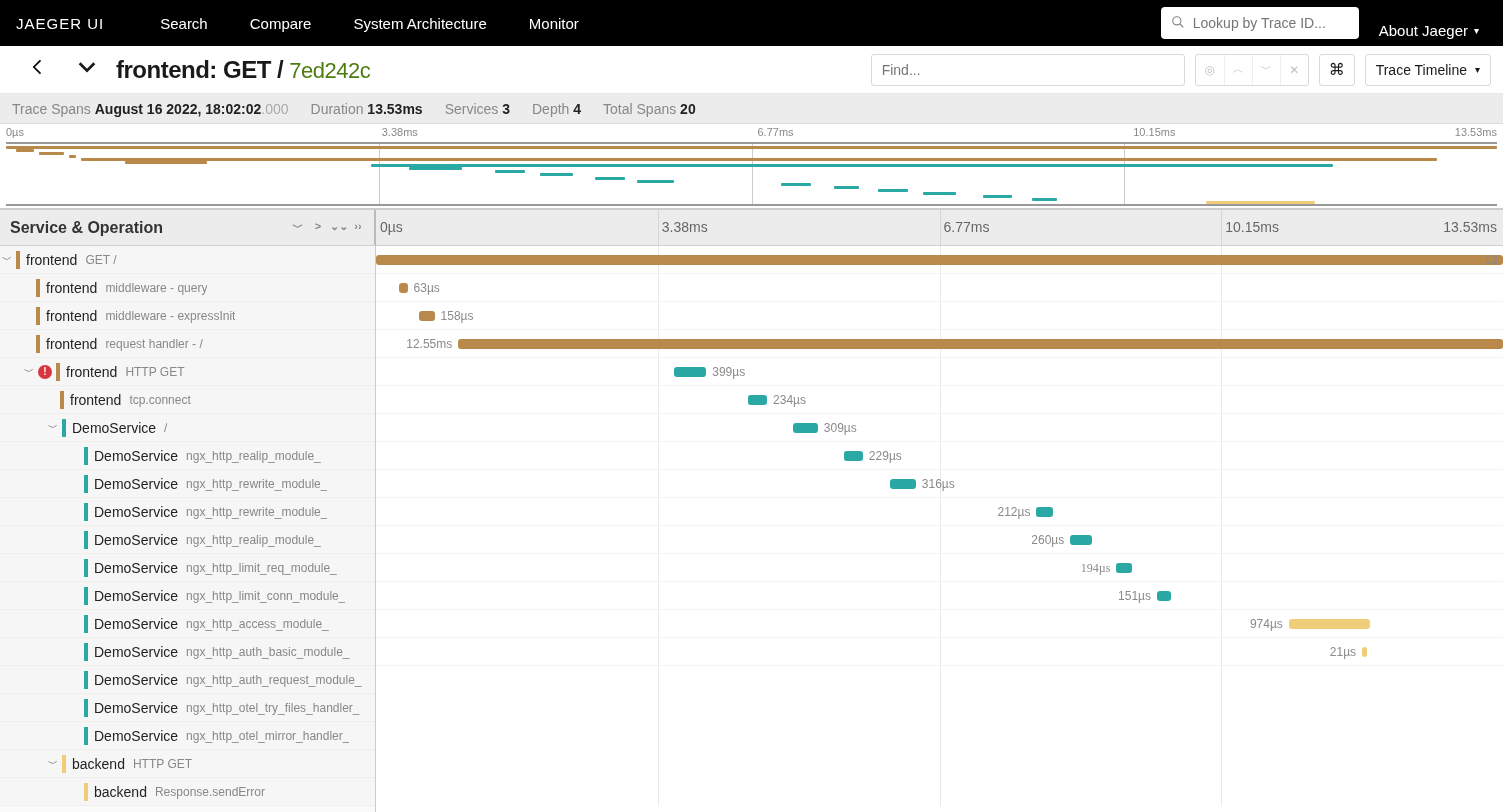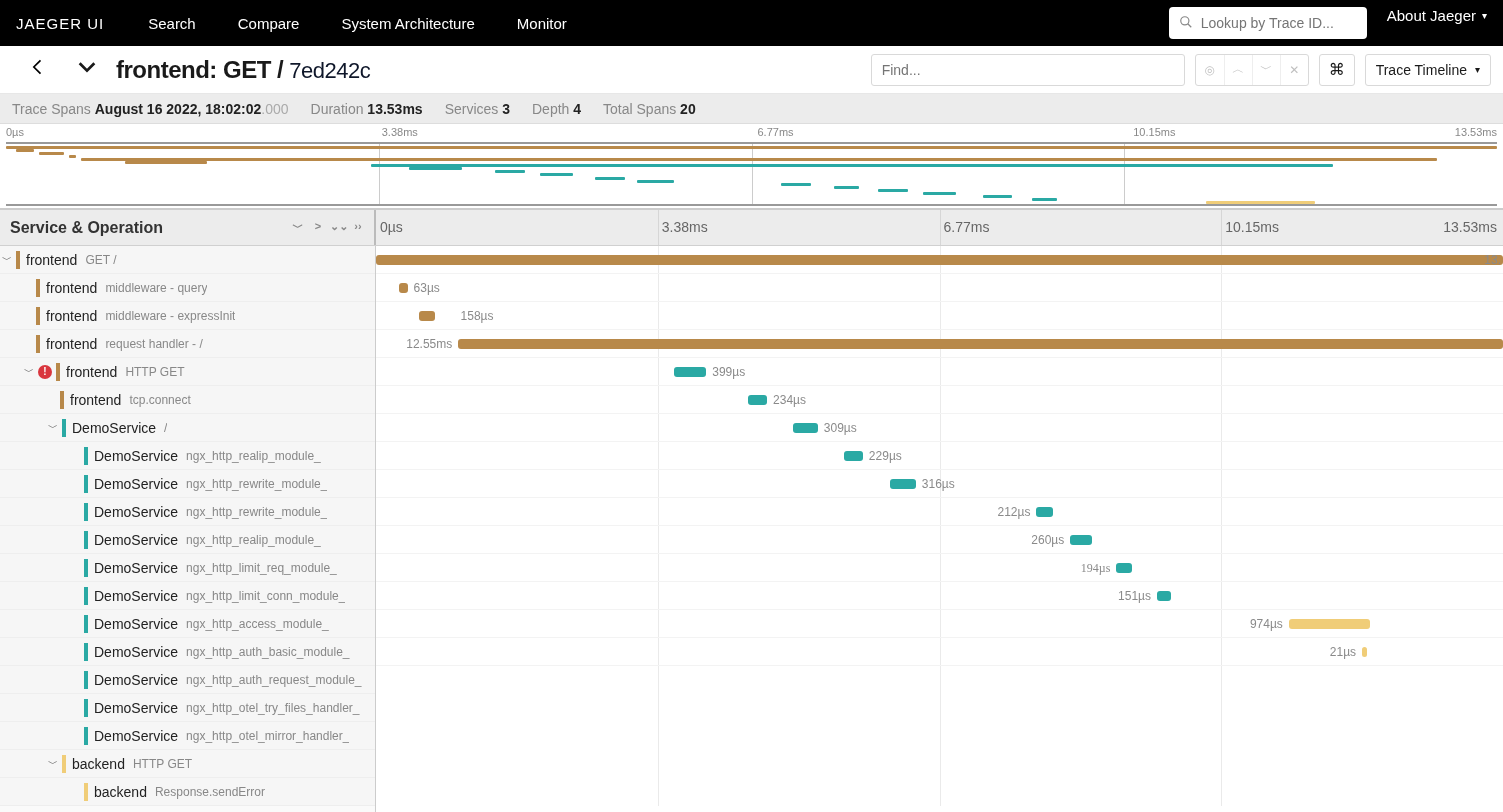--- a/index.html
+++ b/index.html
@@ -1,32 +1,32 @@
 <!DOCTYPE html>
 <html><head>
 <meta charset="utf-8">
 <style>
   *{box-sizing:border-box;margin:0;padding:0;}
   html,body{width:1503px;height:812px;font-family:-apple-system,BlinkMacSystemFont,"Segoe UI","Helvetica Neue",Arial,sans-serif;background:#fff;color:#1a1a1a;overflow:hidden;}
   
   .topnav{height:46px;background:#000;color:#fff;display:flex;align-items:center;padding:0 16px;gap:10px;position:relative;}
-  .brand{font-weight:500;font-size:15px;margin-right:18px;letter-spacing:1px;}
+  .brand{font-weight:500;font-size:15px;margin-right:30px;letter-spacing:1px;}
   .navlink{color:#fff;font-weight:500;font-size:15px;padding:0 16px;height:46px;display:flex;align-items:center;cursor:pointer;}
-  .nav-right{position:absolute;right:16px;display:flex;align-items:flex-start;gap:20px;}
+  .nav-right{position:absolute;right:24px;display:flex;align-items:flex-end;gap:20px;}
   .search-trace{width:198px;height:32px;background:#fff;border-radius:4px;display:flex;align-items:center;padding:0 10px;color:#888;font-size:14px;gap:8px;}
   .search-trace input{border:none;outline:none;width:100%;font-size:14px;color:#333;background:transparent;}
   .about{color:#fff;font-size:15px;display:flex;align-items:center;gap:6px;cursor:pointer;}
   .chev{font-size:10px;}
   
   .trace-head{height:48px;border-bottom:1px solid #e7e7e7;display:flex;align-items:center;padding:0 12px 0 18px;gap:18px;}
   .back-btn{font-size:20px;color:#000;cursor:pointer;padding:2px 10px;}
   .collapse-chev{font-size:22px;cursor:pointer;}
   .title{font-size:24px;font-weight:700;letter-spacing:-0.5px;}
   .title .op{font-weight:700;}
-  .title .id{color:#0f172a;font-weight:400;font-size:22px;}
+  .title .id{color:#4d7c0f;font-weight:400;font-size:22px;}
   .head-right{margin-left:auto;display:flex;align-items:center;gap:10px;}
   .find-input{width:314px;height:32px;border:1px solid #d9d9d9;border-radius:3px;padding:0 10px;font-size:14px;outline:none;color:#555;}
   .find-btns{display:flex;border:1px solid #d9d9d9;border-radius:3px;overflow:hidden;height:32px;}
   .find-btns div{width:28px;display:flex;align-items:center;justify-content:center;color:#bfbfbf;border-left:1px solid #eee;font-size:12px;cursor:pointer;}
   .find-btns div:first-child{border-left:none;color:#bfbfbf;}
   .shortcut-btn{width:36px;height:32px;border:1px solid #d9d9d9;border-radius:3px;display:flex;align-items:center;justify-content:center;font-size:16px;cursor:pointer;}
   .view-select{height:32px;border:1px solid #d9d9d9;border-radius:3px;padding:0 10px;display:flex;align-items:center;gap:8px;font-size:14px;cursor:pointer;}
   
   .info-strip{height:30px;background:#ececec;border-bottom:1px solid #ddd;display:flex;align-items:center;padding:0 12px;font-size:14px;color:#888;gap:22px;}
   .info-strip b{color:#222;font-weight:700;}
@@ -301,21 +301,21 @@
       <div class="bar-row">
         <div class="bar c-frontend" style="left: 0%; width: 100%;"></div>
         <div class="bar-label" style="right: 2px;">13.</div>
       </div>
       <div class="bar-row">
         <div class="bar c-frontend" style="left: 2%; width: 0.8%;"></div>
         <div class="bar-label" style="left: calc(2.8% + 6px);">63µs</div>
       </div>
       <div class="bar-row">
         <div class="bar c-frontend" style="left: 3.8%; width: 1.4%;"></div>
-        <div class="bar-label" style="left: calc(5.2% + 6px); margin-left: 20px;">158µs</div>
+        <div class="bar-label" style="left: calc(5.2% + 6px);">158µs</div>
       </div>
       <div class="bar-row">
         <div class="bar c-frontend" style="left: 7.3%; width: 92.7%;"></div>
         <div class="bar-label" style="right: calc(92.7% + 6px);">12.55ms</div>
       </div>
       <div class="bar-row">
         <div class="bar c-demo" style="left: 26.4%; width: 2.9%;"></div>
         <div class="bar-label" style="left: calc(29.3% + 6px);">399µs</div>
       </div>
       <div class="bar-row">

